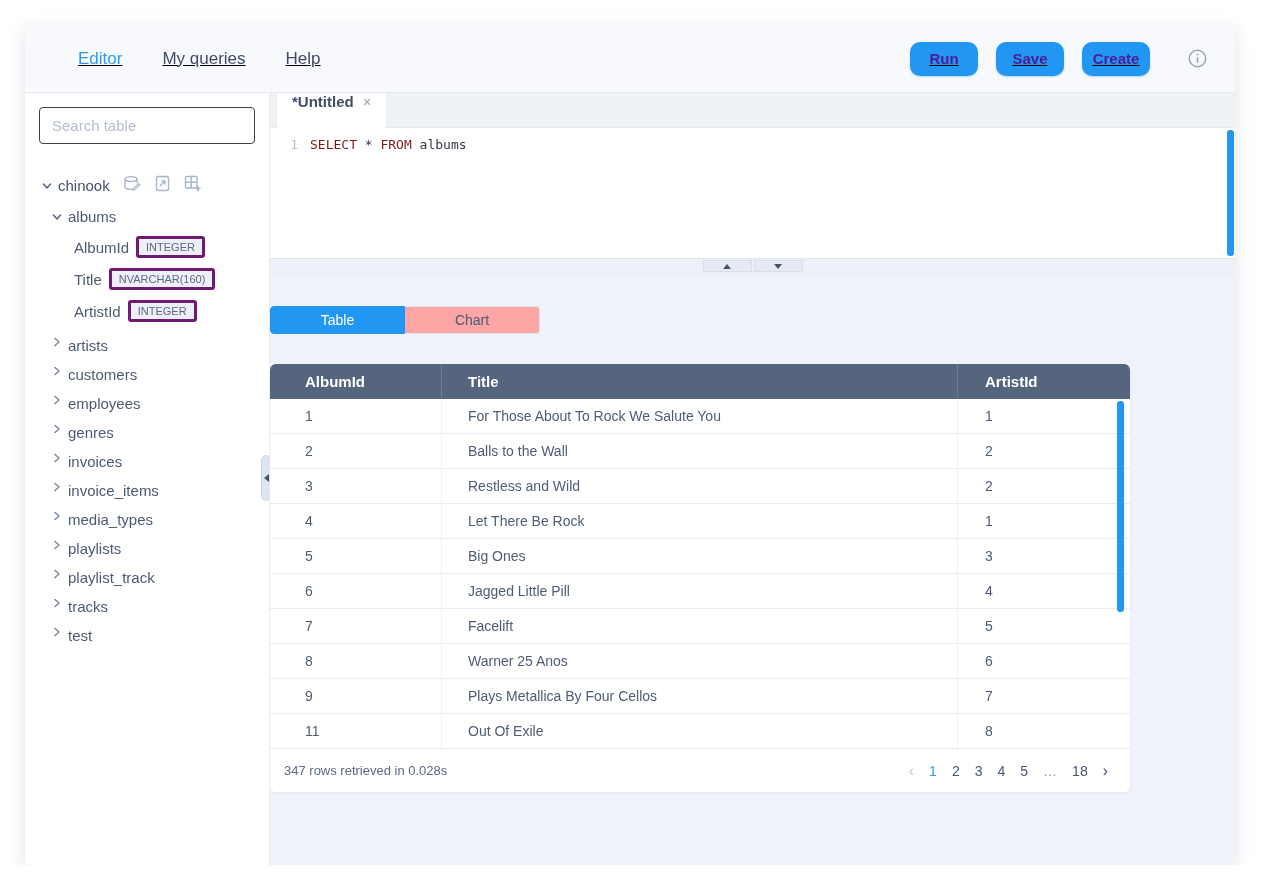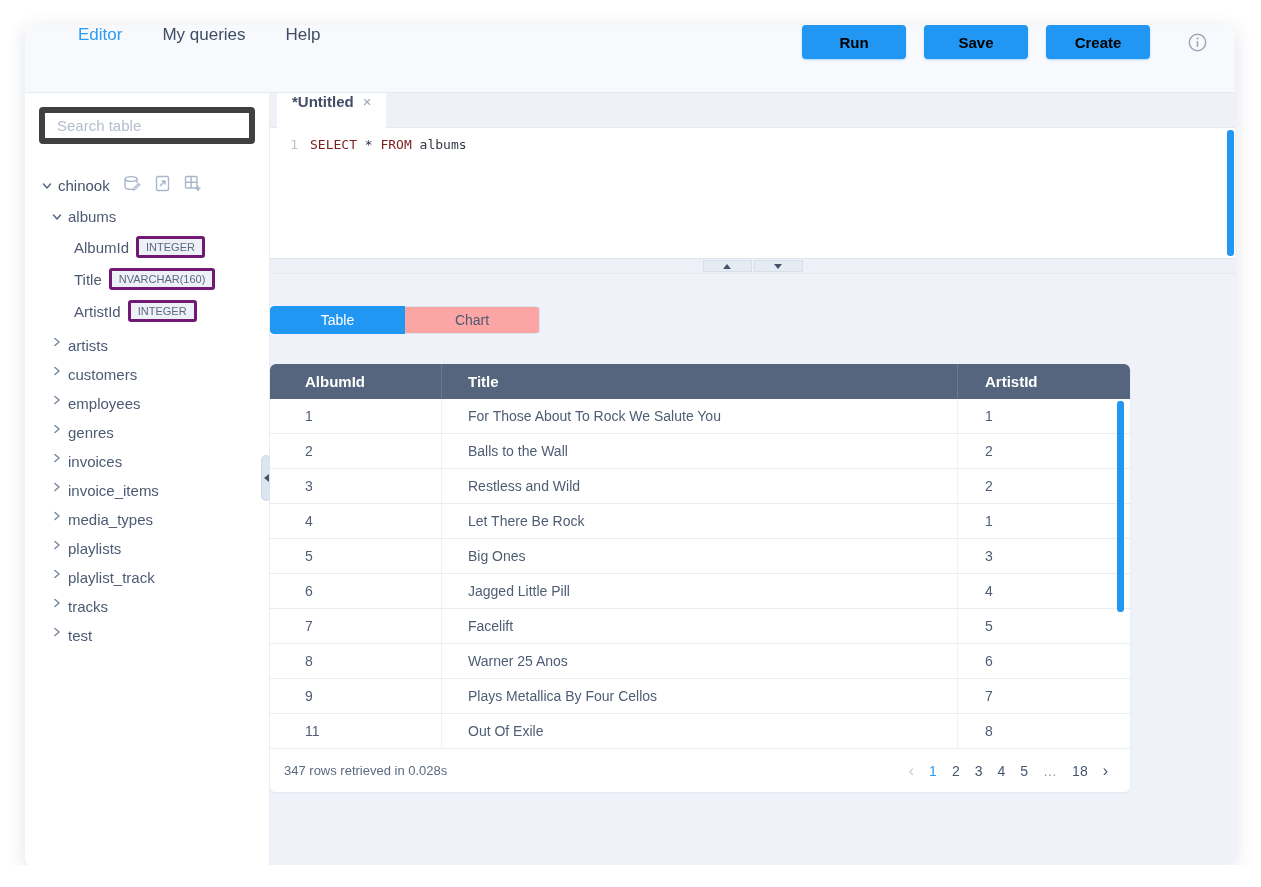--- a/index.html
+++ b/index.html
@@ -3,37 +3,37 @@
 <meta charset="utf-8">
 <style>
   * { box-sizing: border-box; }
   html,body { margin:0; padding:0; background:#ffffff; font-family:"Liberation Sans","DejaVu Sans",sans-serif; }
   .app { position:relative; width:1210px; height:840px; margin:25px 0 0 25px; background:#fff;
          border-radius:6px; box-shadow:0 4px 18px rgba(62,76,102,0.16); overflow:hidden;
          display:flex; flex-direction:column; }
 
   
   .navbar { height:68px; background:#f7f9fc; border-bottom:1px solid #e5eaf1; display:flex;
-            align-items:flex-start; padding:0 28px 0 53px; flex-shrink:0; }
+            align-items:center; padding:0 28px 0 53px; flex-shrink:0;text-decoration:underline; }
   .nav-links { display:flex; gap:40px; }
   .nav-link { font-size:17px; color:#3f4d65; cursor:pointer; }
   .nav-link.active { color:#2b9cf3; }
   .nav-actions { margin-left:auto; display:flex; align-items:center; gap:18px; }
-  .btn { width:104px; height:34px; background:#2196f3; color:#000000; border:none; border-radius:4px;
+  .btn { width:68px; height:34px; background:#2196f3; color:#4c1d95; border:none; border-radius:10px;
          font-size:15px; font-weight:bold; font-family:inherit; cursor:pointer;
          box-shadow:0 1px 2px rgba(33,150,243,.35); }
   .info-wrap { margin-left:20px; display:flex; align-items:center; cursor:pointer; }
 
   
   .body { flex:1; display:flex; min-height:0; }
 
   
   .sidebar { width:245px; background:#fff; border-right:1px solid #e9edf3; position:relative; flex-shrink:0; }
   .search-wrap { margin:14px; }
-  .search-wrap input { width:100%; height:37px; border:6px solid #404040; border-radius:4px;
+  .search-wrap input { width:100%; height:37px; border:1px solid #404040; border-radius:4px;
         padding:0 12px; font-size:15px; color:#4c5b73; font-family:inherit; outline:none; }
   .search-wrap input::placeholder { color:#b3bdcc; }
   .tree { padding-top:12px; font-size:15px; color:#4c5b73; }
   .tree-row { display:flex; align-items:center; cursor:pointer; }
   .db-row { padding-left:17px; height:30px; margin-bottom:2px; }
   .db-row .label { margin-left:6px; color:#43536b; }
   .db-icons { display:flex; align-items:center; gap:14px; margin-left:13px; }
   .tbl-row { padding-left:27px; height:29px; }
   .tbl-row .label { margin-left:6px; }
   .col-row { padding-left:49px; height:32px; display:flex; align-items:center; cursor:default; }

